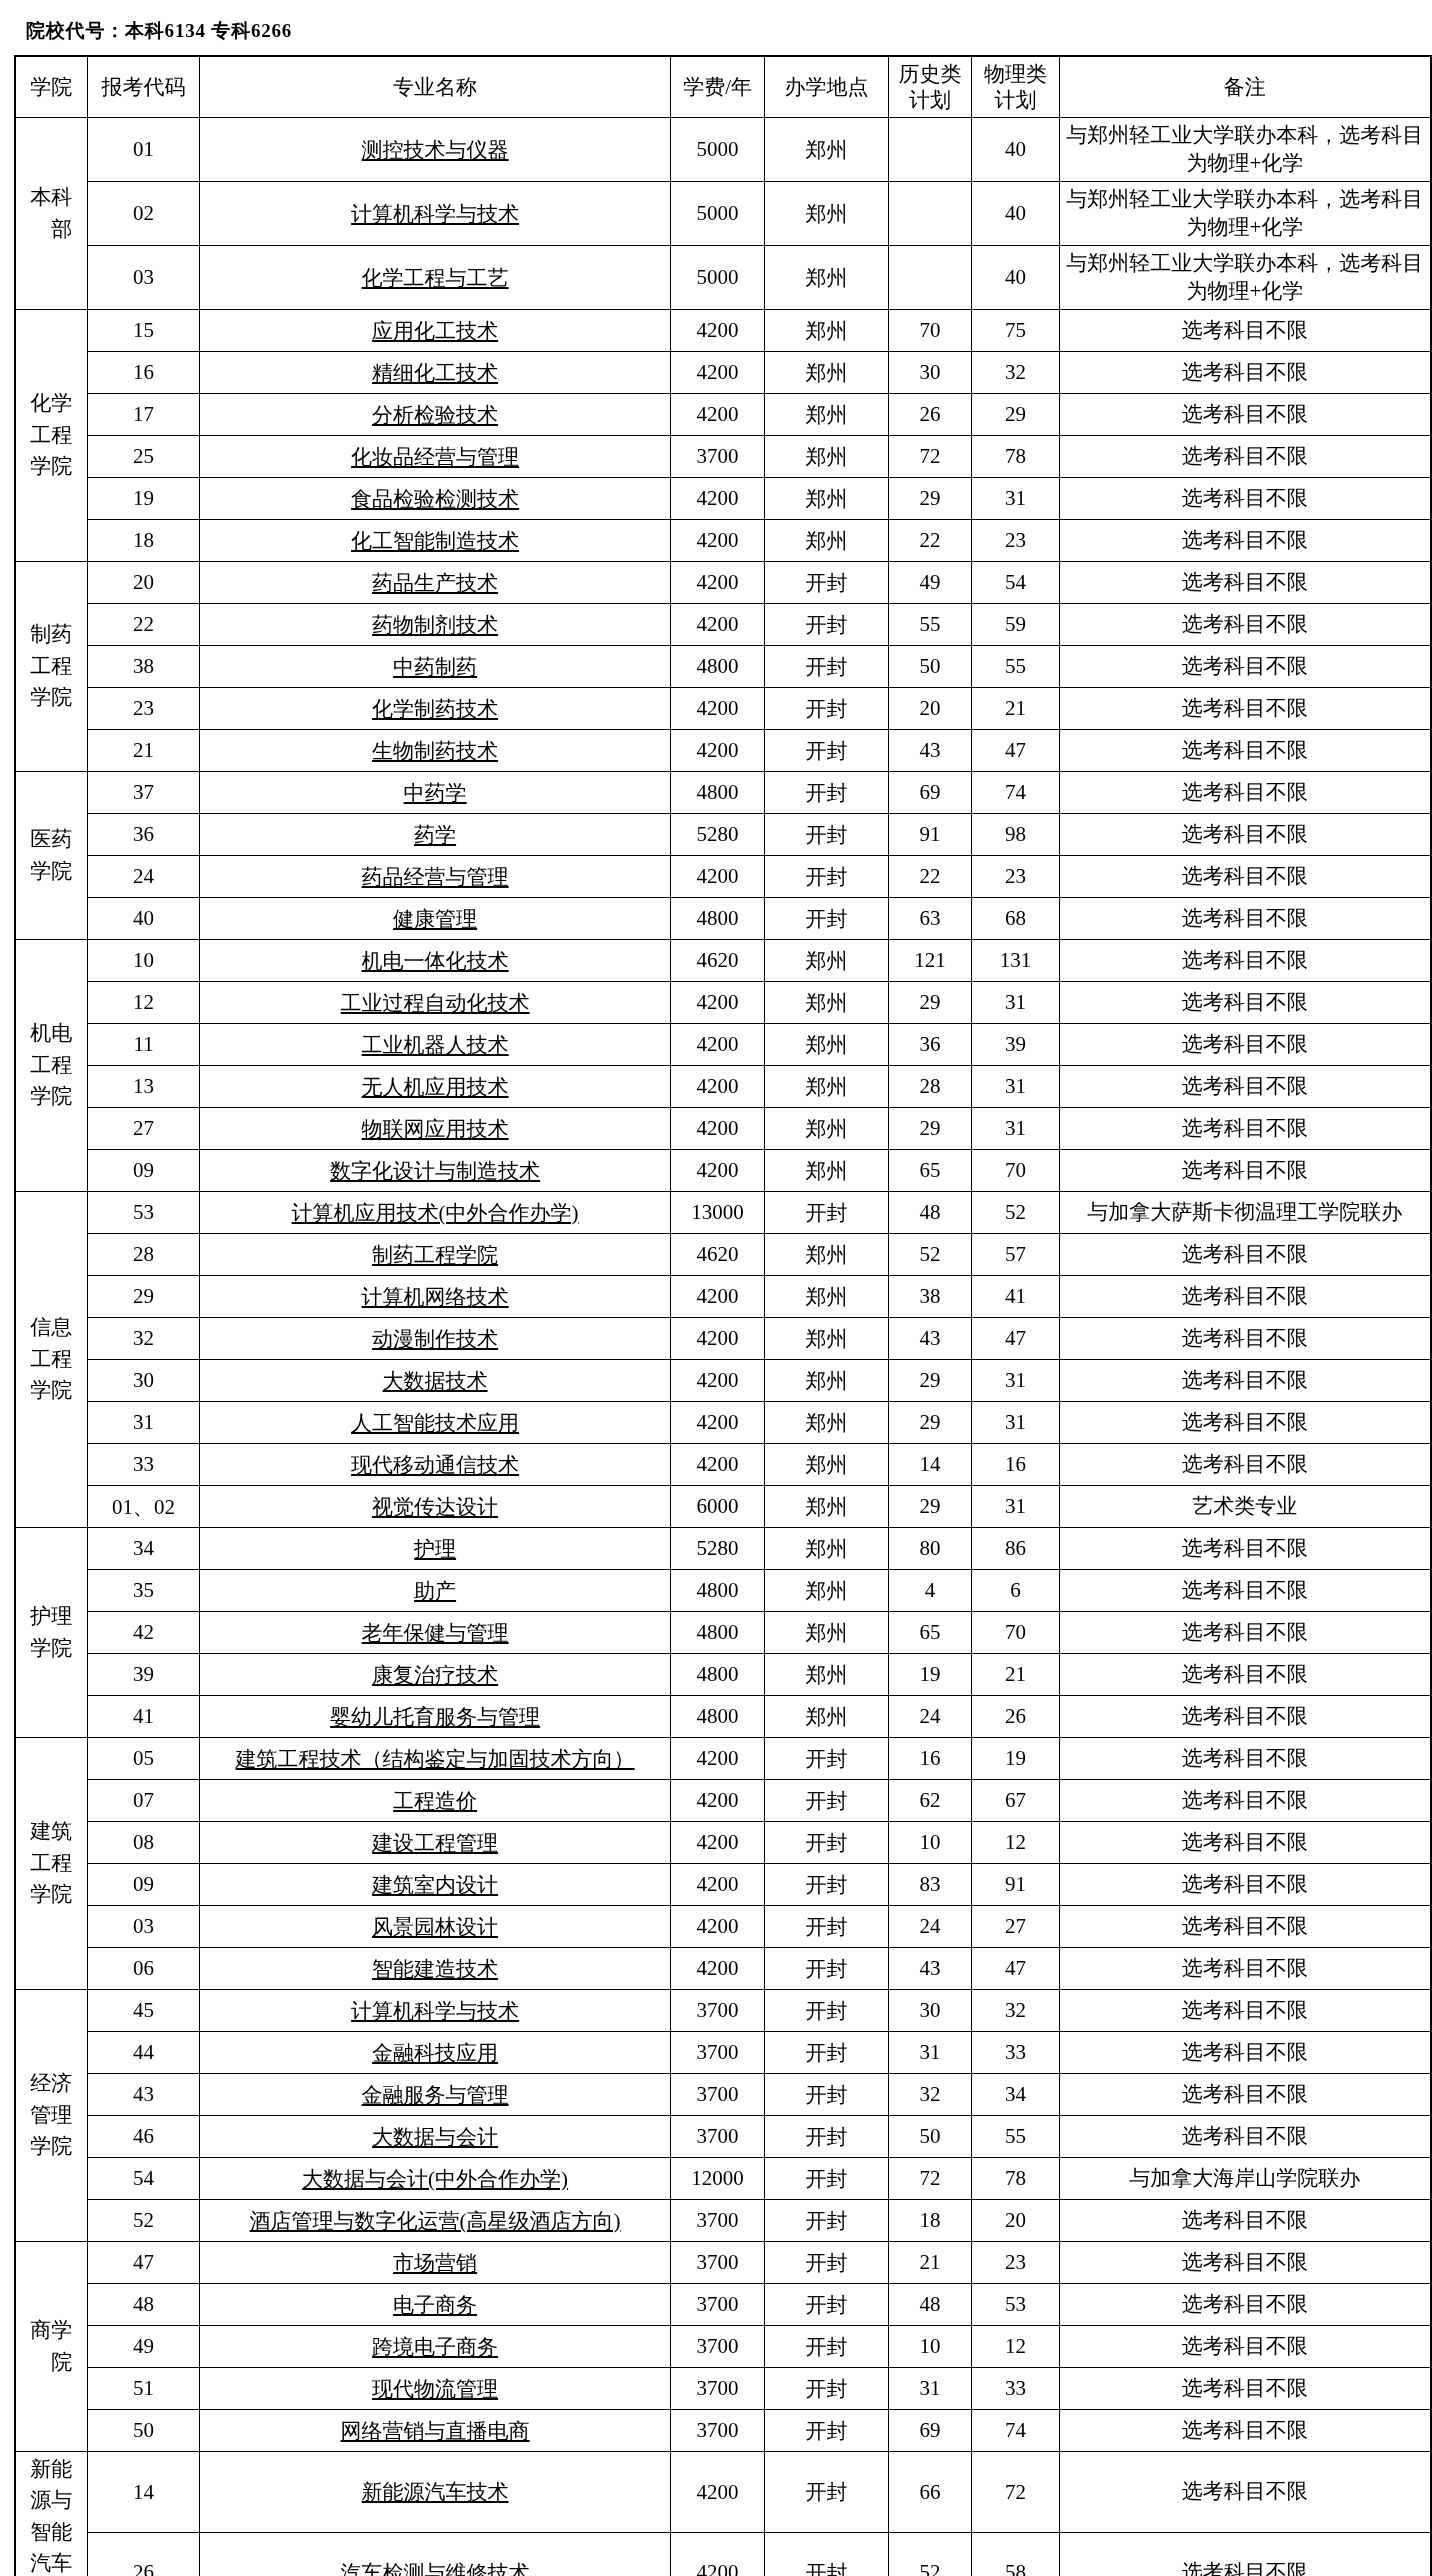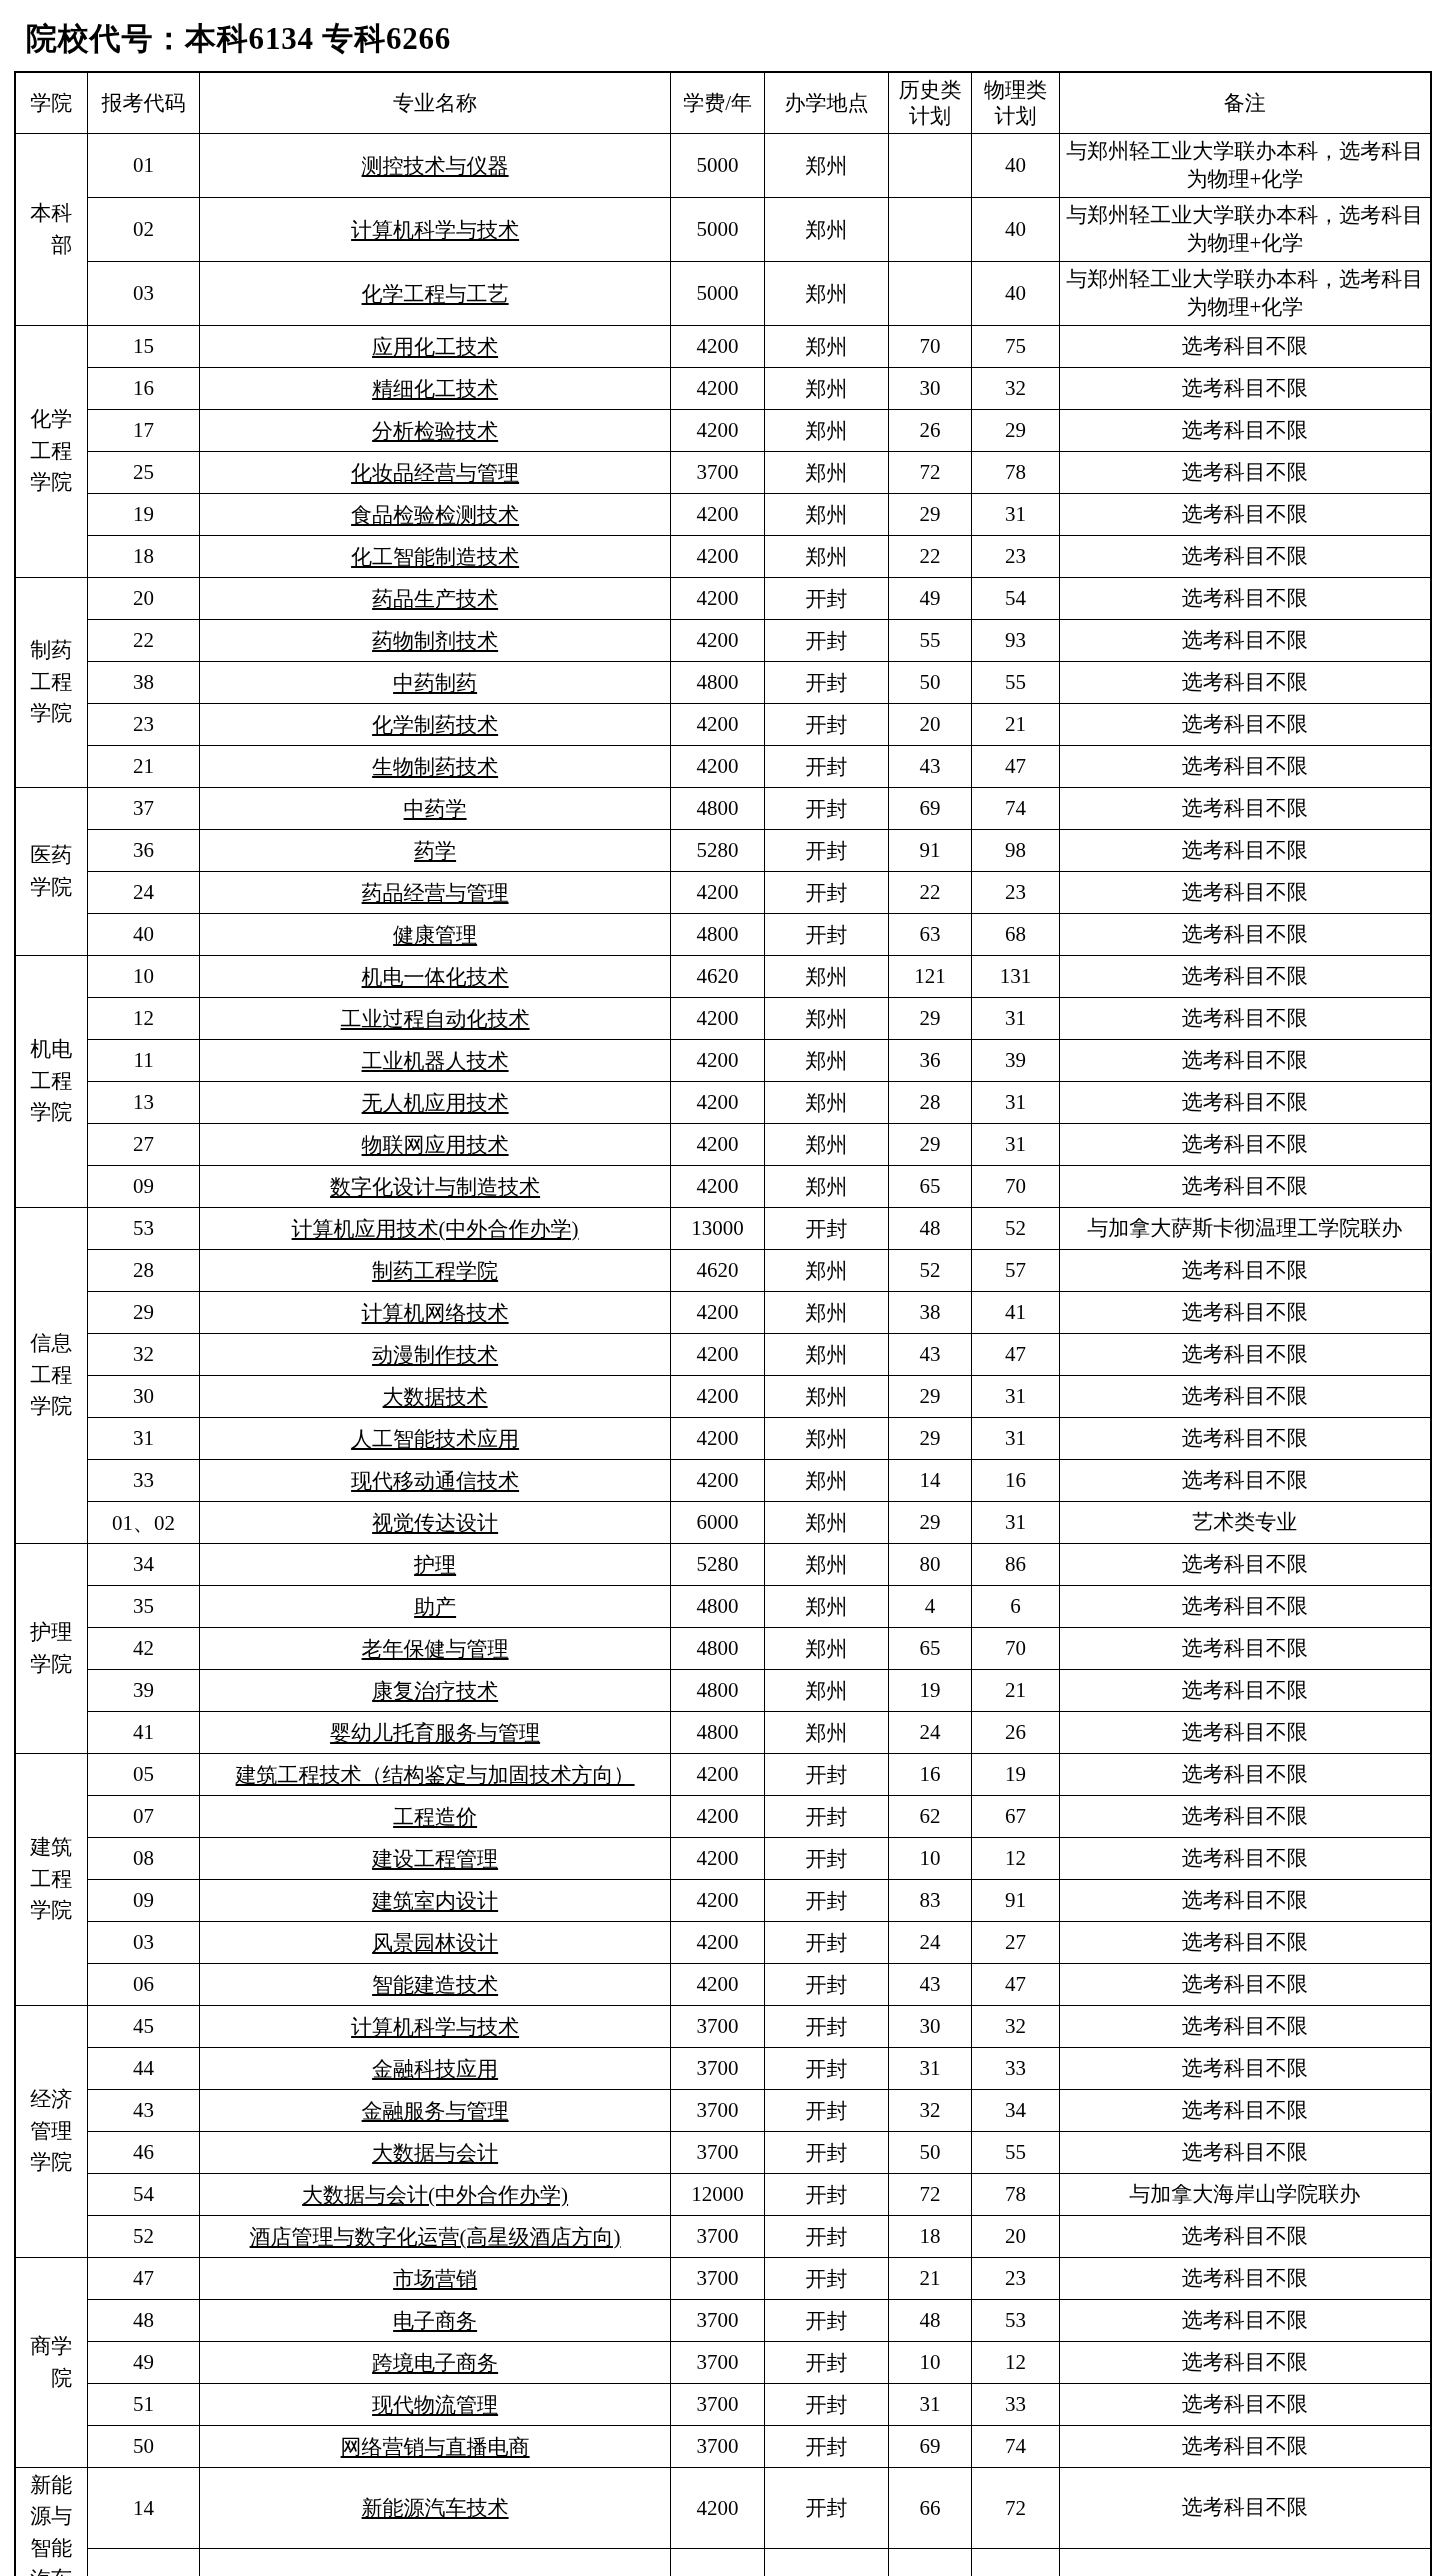--- a/index.html
+++ b/index.html
@@ -9,21 +9,21 @@
     width: 1432px;
     font-family: "Liberation Serif", "DejaVu Serif", serif;
     color: #000;
   }
   .page {
     width: 1432px;
     box-sizing: border-box;
     padding-top: 9.6px;
   }
   .doc-title {
-    font-size: 31px;
+    font-size: 19px;
     font-weight: bold;
     margin: 8px 0 11px 26px;
     letter-spacing: 0.8px;
   }
   table.plan-table {
     border-collapse: collapse;
     table-layout: fixed;
     margin-left: 13.6px;
     width: 1414px;
     border: 2.4px solid #000;
@@ -182,21 +182,21 @@
           <td>49</td>
           <td>54</td>
           <td class="remark-cell">选考科目不限</td>
         </tr>
         <tr>
           <td>22</td>
           <td class="major-cell">药物制剂技术</td>
           <td>4200</td>
           <td>开封</td>
           <td>55</td>
-          <td>93</td>
+          <td>59</td>
           <td class="remark-cell">选考科目不限</td>
         </tr>
         <tr>
           <td>38</td>
           <td class="major-cell">中药制药</td>
           <td>4800</td>
           <td>开封</td>
           <td>50</td>
           <td>55</td>
           <td class="remark-cell">选考科目不限</td>

